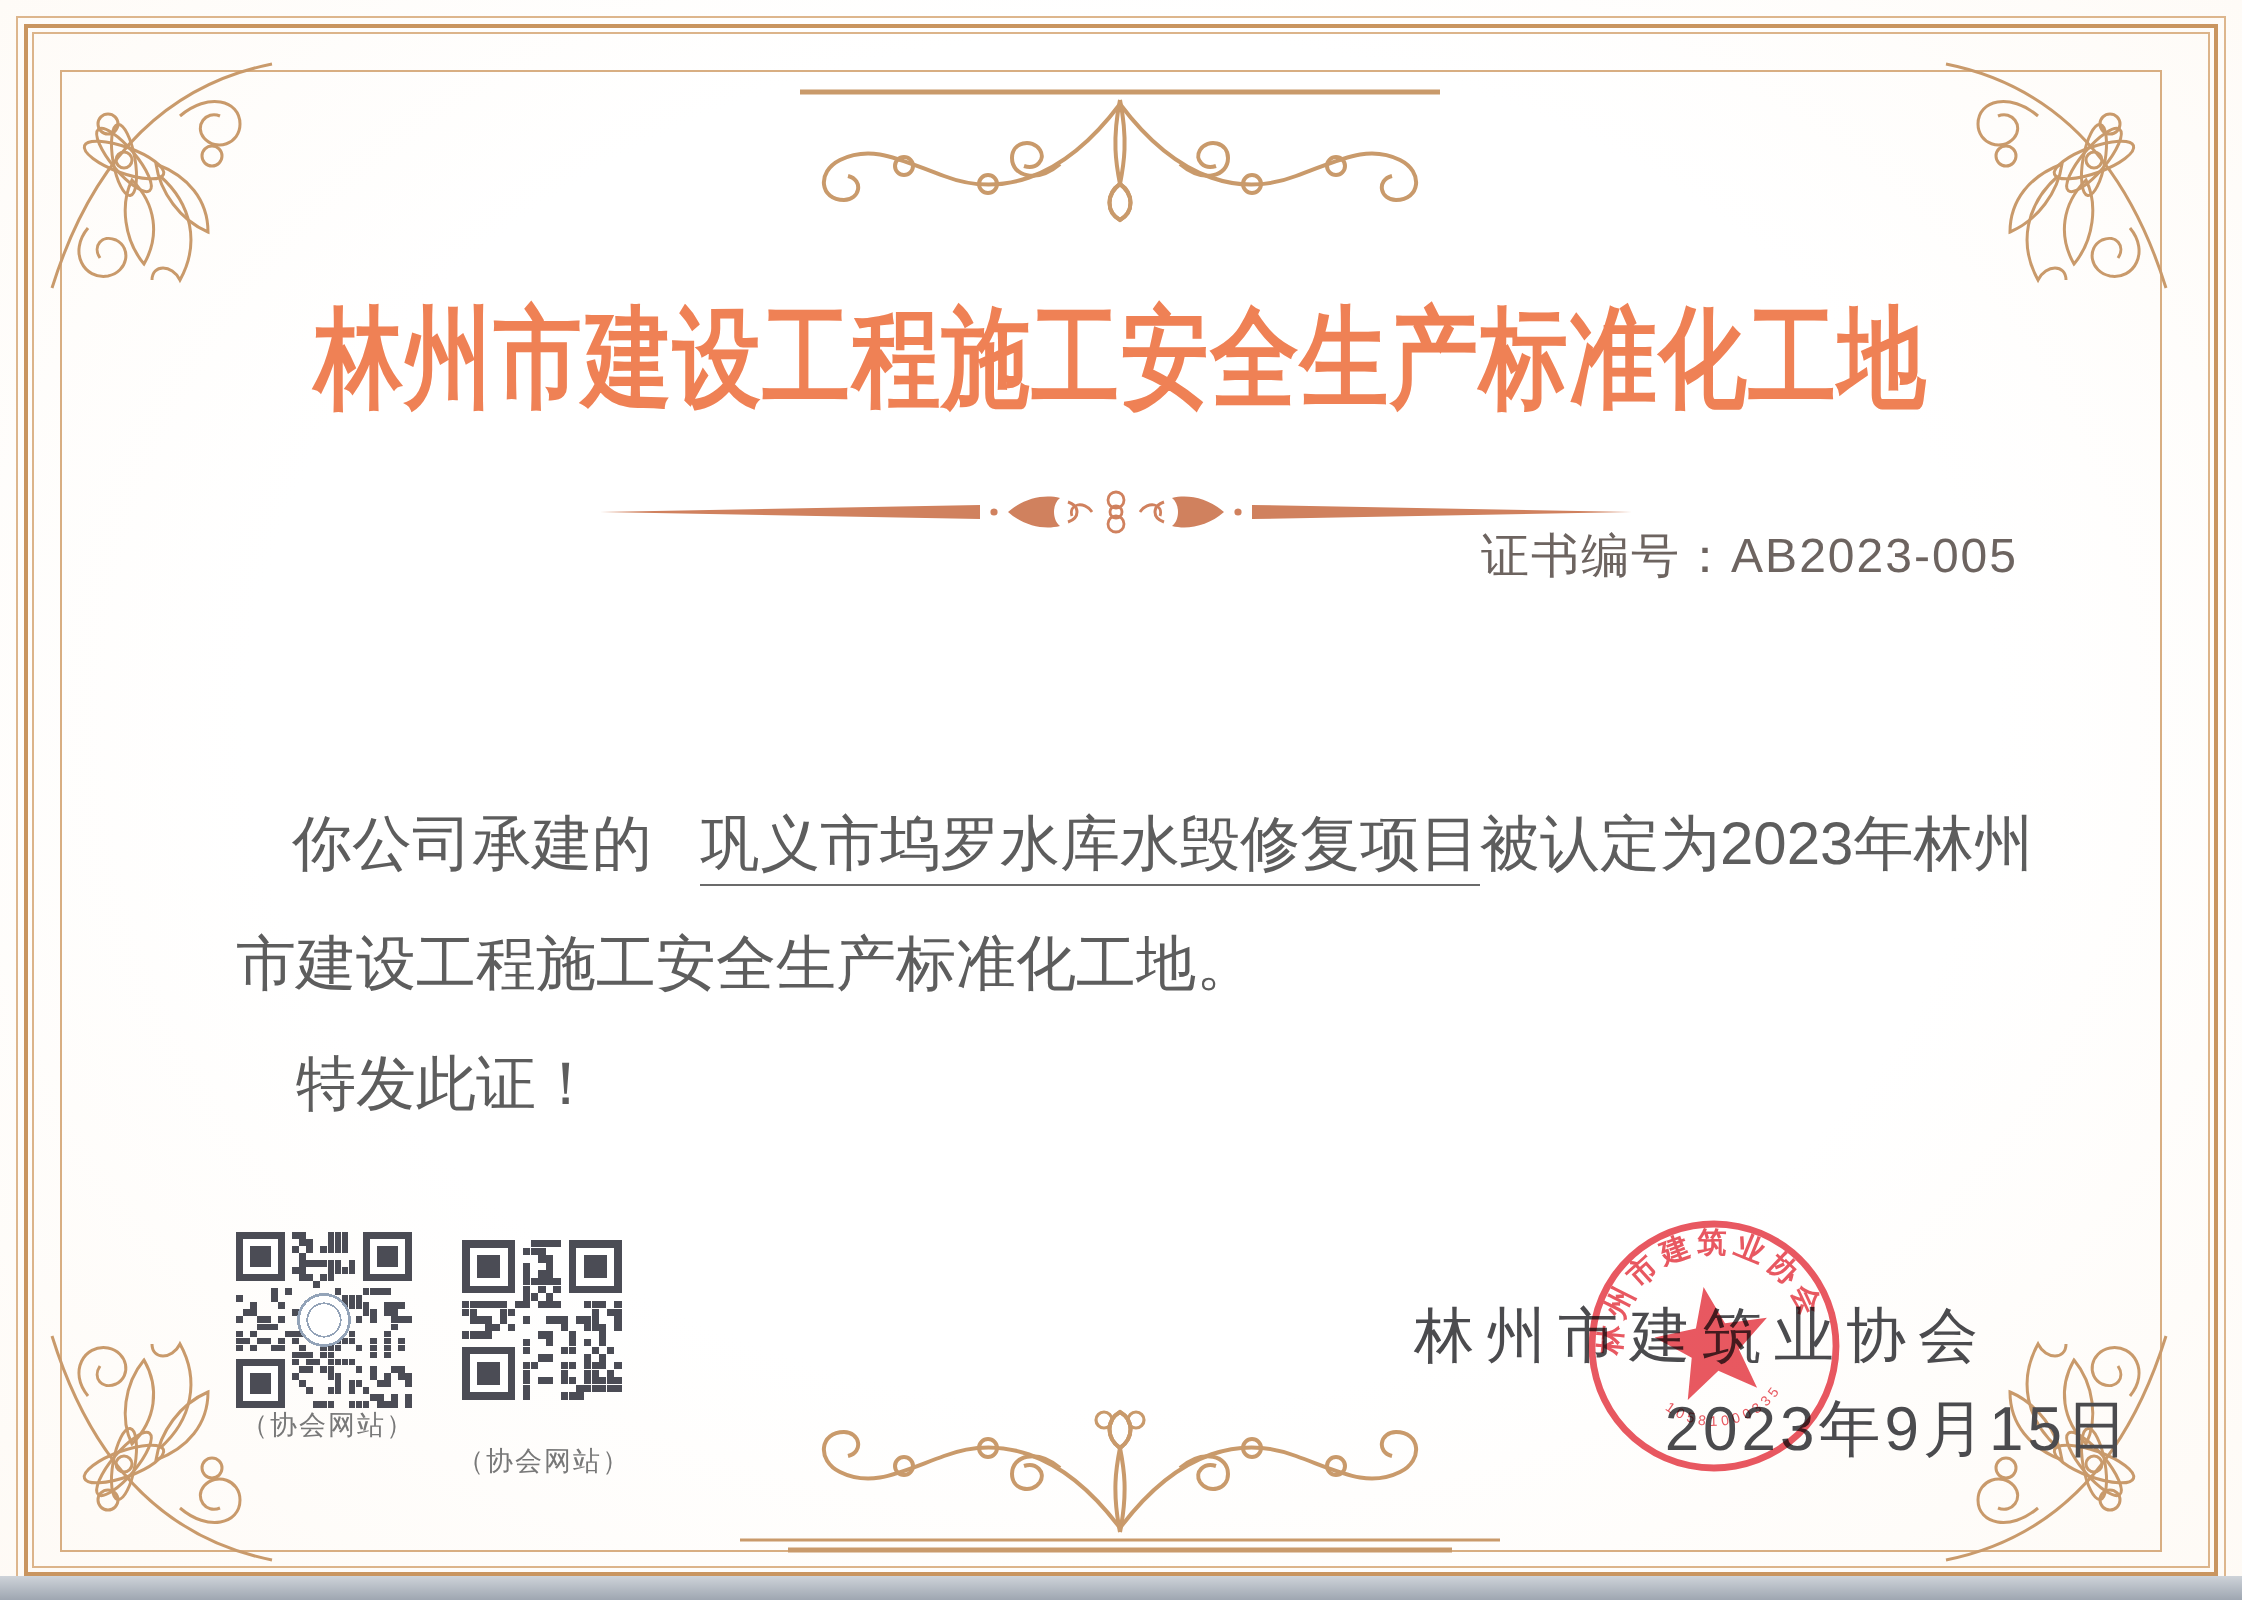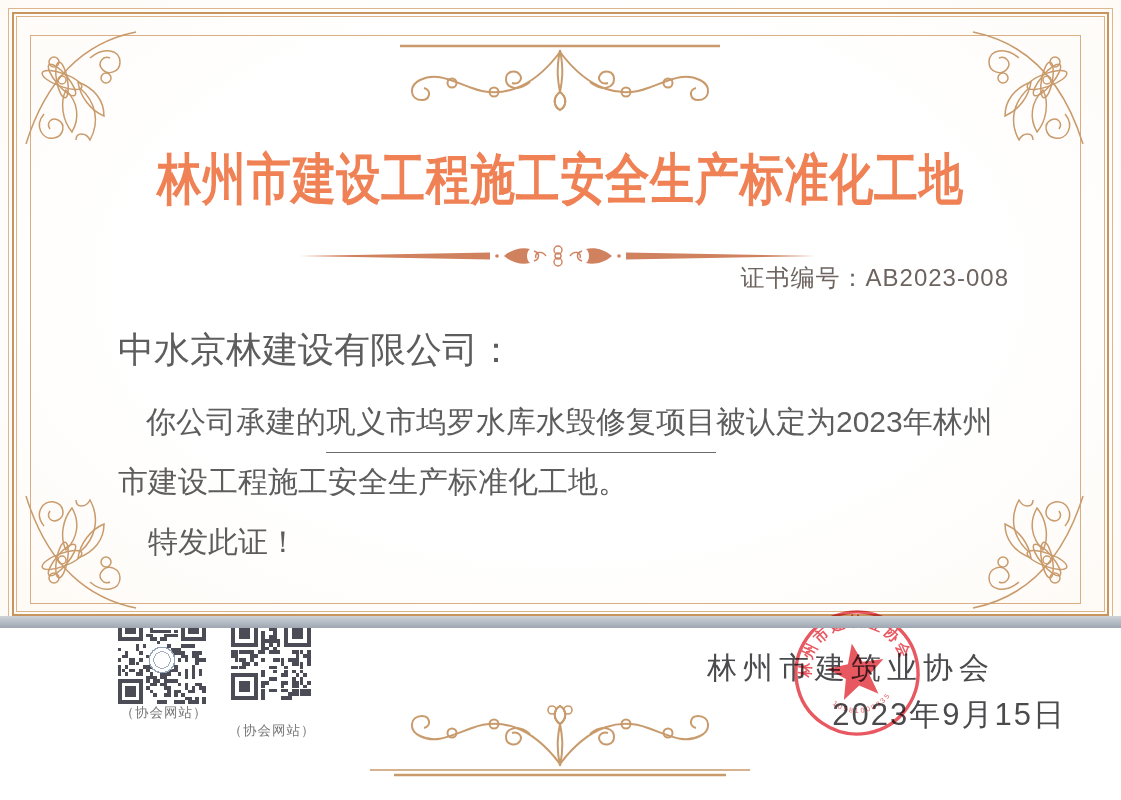--- a/index.html
+++ b/index.html
@@ -2,21 +2,21 @@
 <html style="--accent: #ef8155; --ornament: #c99a6b; --divider: #d0815e; --ink: #5d5d5d; --ink_strong: #4b4b4e; --seal_red: #e5414b; --cert_no: #6d6460; --qr_dark: #4b4c55;"><head>
 <meta charset="utf-8">
 <style>
   html,body{margin:0;padding:0;}
   body{
     width:1121px;height:800px;overflow:hidden;
     font-family:"Liberation Sans","DejaVu Sans",sans-serif;
     background:#ffffff;
   }
   .cert{
-    position:relative;width:1121px;height:628px;
+    position:relative;width:1121px;height:800px;
     background:radial-gradient(ellipse at 50% 45%, #ffffff 55%, #fefaf5 100%);
   }
   
   .frame{position:absolute;pointer-events:none;}
   .f1{inset:8px;border:1px solid #ddb68d;}
   .f2{inset:12px;border:2px solid #c9955f;}
   .f3{inset:16px;border:1px solid #dcb48a;}
   .f-inner{left:30px;top:35px;right:40px;bottom:24px;border:1px solid #d8ae82;}
   .corner{position:absolute;width:120px;height:120px;}
   .corner svg{display:block;width:120px;height:120px;}
@@ -42,21 +42,21 @@
     font-size:24px;color:var(--cert_no);letter-spacing:1px;
   }
   .recipient{
     position:absolute;left:118px;top:326px;
     font-size:36px;color:var(--ink);
   }
   .body-line{position:absolute;color:var(--ink);font-size:30px;white-space:nowrap;}
   .l1{left:120px;top:402px;text-indent:26px;}
   .l2{left:118px;top:462px;}
   .closing{left:120px;top:522px;text-indent:28px;}
-  .underline{border-bottom:1.5px solid #6b6b6b;padding-bottom:14px;}
+  .underline{border-bottom:1.5px solid #6b6b6b;padding-bottom:3px;margin-left:24px;}
   
   .qr{position:absolute;}
   .qr1{left:118px;top:616px;}
   .qr2{left:231px;top:620px;}
   .qr-label{
     position:absolute;width:120px;text-align:center;
     font-size:13.5px;color:#787878;letter-spacing:1px;
   }
   .ql1{left:104px;top:704px;}
   .ql2{left:212px;top:706px;margin-top:16px;}
@@ -172,22 +172,21 @@
         <path d="M248,14 c-4,-6 -12,-4 -10,2" fill="none" stroke-width="1.4"></path>
         <path d="M272,14 c4,-6 12,-4 10,2" fill="none" stroke-width="1.4"></path>
         <path d="M284,9 c-6,2 -6,8 0,10" fill="none" stroke-width="1.5"></path>
         <path d="M314,14 C306,7 296,5 288,7 C292,10 292,18 288,21 C296,23 306,21 314,14 Z" stroke="none"></path>
         <circle cx="321" cy="14" r="1.8" stroke="none"></circle>
       </g>
     </svg>
   </div>
 
   <div class="title">林州市建设工程施工安全生产标准化工地</div>
-  <div class="cert-no">证书编号：AB2023-008</div>
-  <div class="recipient">中水京林建设有限公司：</div>
+  <div class="cert-no">证书编号：AB2023-005</div>
 
   <div class="body-line l1"><span>你公司承建的</span><span class="underline">巩义市坞罗水库水毁修复项目</span><span>被认定为2023年林州</span></div>
   <div class="body-line l2">市建设工程施工安全生产标准化工地。</div>
   <div class="body-line closing">特发此证！</div>
 
   <div class="qr qr1" id="qr1"><svg width="88" height="88" viewBox="0 0 88 88" shape-rendering="crispEdges">
         <rect x="28.16" y="0.00" width="3.38" height="3.38" fill="var(--qr_dark)"></rect>
         <rect x="31.68" y="0.00" width="3.38" height="3.38" fill="var(--qr_dark)"></rect>
         <rect x="45.76" y="0.00" width="3.38" height="3.38" fill="var(--qr_dark)"></rect>
         <rect x="49.28" y="0.00" width="3.38" height="3.38" fill="var(--qr_dark)"></rect>

